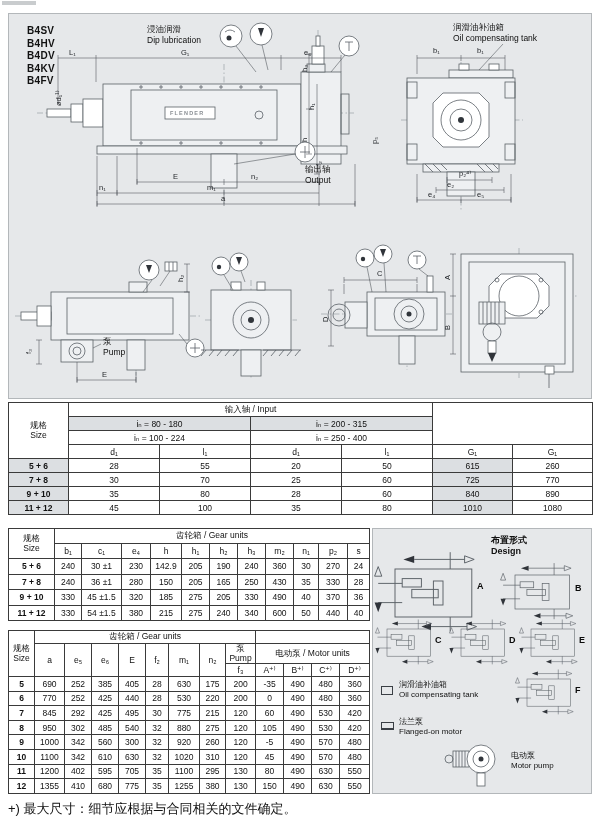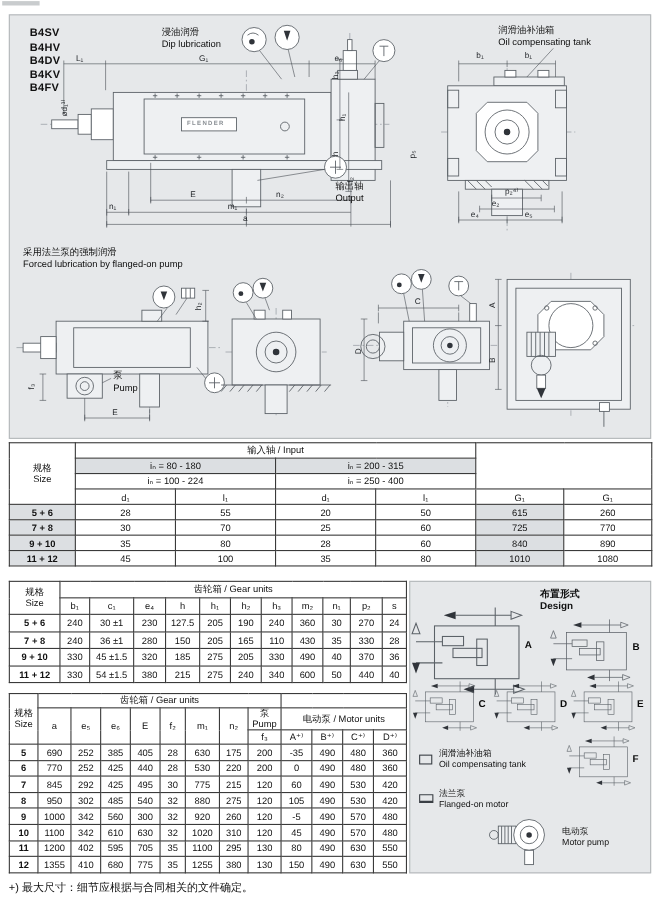--- a/index.html
+++ b/index.html
@@ -39,21 +39,21 @@
   #t1 .noline{border-bottom:none;background:#fff}
   #t2{left:8px;top:528px;width:361px}
   #t2 th{height:15px}
   #t2 td{height:15.5px}
   #t3{left:8px;top:630px;width:361px}
   #t3 td{height:14.6px}
   .design-title{position:absolute;left:118px;top:6px;font-weight:bold;font-size:9px;line-height:11px}
   .variant{position:absolute;font-weight:bold;font-size:9px;color:#0b0b0b}
   .legend-sq{position:absolute;border:1px solid #3a3f45;background:transparent}
   .legend-txt{position:absolute;font-size:8px;line-height:10px;white-space:nowrap}
-  .footnote{position:absolute;top:800px;font-size:10px;color:#111;white-space:nowrap}
+  .footnote{position:absolute;top:800px;font-size:13px;color:#111;white-space:nowrap}
 </style>
 </head>
 <body>
 
 <div class="page">
   <div class="top-frag"></div>
 
   <section class="panel main-panel">
     <svg class="draw" width="582" height="384" viewBox="0 0 582 384">
 
@@ -203,23 +203,20 @@
     <span class="brand">FLENDER</span>
 
     <div class="lbl" style="left:138px;top:10px">
       <span>浸油润滑</span><br><span>Dip lubrication</span>
     </div>
     <div class="lbl" style="left:444px;top:8px">
       <span>润滑油补油箱</span><br><span>Oil compensating tank</span>
     </div>
     <div class="lbl" style="left:296px;top:150px">
       <span>输出轴</span><br><span>Output</span>
-    </div>
-    <div class="lbl" style="left:12px;top:210px">
-      <span>采用法兰泵的强制润滑</span><br><span>Forced lubrication by flanged-on pump</span>
     </div>
     <div class="lbl" style="left:94px;top:322px">
       <span>泵</span><br><span>Pump</span>
     </div>
 
     <span class="dim" style="left:60px;top:35px">L₁</span>
     <span class="dim" style="left:172px;top:35px">G₁</span>
     <span class="dim" style="left:295px;top:35px">e₆</span>
     <span class="dim rot" style="left:46px;top:92px">ød₁¹⁾</span>
     <span class="dim" style="left:164px;top:159px">E</span>
@@ -359,38 +356,38 @@
         <th>p₂</th>
         <th>s</th>
       </tr>
     </thead>
     <tbody>
         <tr>
           <td class="rowhead">5 + 6</td>
           <td>240</td>
           <td>30 ±1</td>
           <td>230</td>
-          <td>127.5</td>
+          <td>142.9</td>
           <td>205</td>
           <td>190</td>
           <td>240</td>
           <td>360</td>
           <td>30</td>
           <td>270</td>
           <td>24</td>
         </tr>
         <tr>
           <td class="rowhead">7 + 8</td>
           <td>240</td>
           <td>36 ±1</td>
           <td>280</td>
           <td>150</td>
           <td>205</td>
           <td>165</td>
-          <td>110</td>
+          <td>250</td>
           <td>430</td>
           <td>35</td>
           <td>330</td>
           <td>28</td>
         </tr>
         <tr>
           <td class="rowhead">9 + 10</td>
           <td>330</td>
           <td>45 ±1.5</td>
           <td>320</td>

